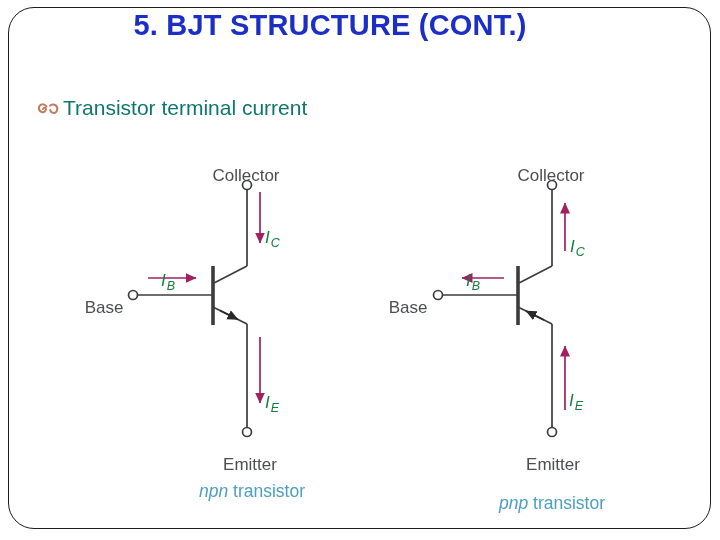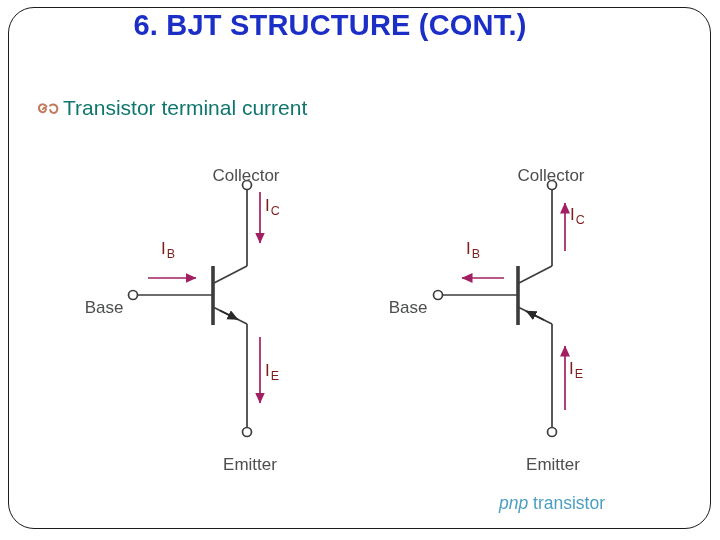--- a/index.html
+++ b/index.html
@@ -29,32 +29,32 @@
   .circuit.right{left:368px;}
   .t-label{
     position:absolute;font-size:17px;color:#4c4e50;white-space:nowrap;line-height:1.1;
   }
   .center{transform:translateX(-50%);margin-top:13px;}
   .type-label{
     position:absolute;font-size:17.5px;color:#4d9fc2;white-space:nowrap;line-height:1.1;
   }
   .type-label .it{font-style:italic;}
   .cur{
-    position:absolute;color:#7f1d1d;font-size:17px;
-    white-space:nowrap;line-height:1.1;
+    position:absolute;color:#15803d;font-style:italic;font-size:17px;
+    white-space:nowrap;line-height:1.1;margin-top:32px;
   }
   .cur .cs{font-size:12.5px;position:relative;top:4px;margin-left:1px;}
 </style>
 </head>
 <body>
 
 <div class="slide">
   <div class="slide-border"></div>
 
-  <h1 class="title">6. BJT STRUCTURE (CONT.)</h1>
+  <h1 class="title">5. BJT STRUCTURE (CONT.)</h1>
 
   <div class="bullet-row">
     <svg class="bullet-glyph" viewBox="0 0 23 17">
       <g fill="none" stroke="#c07a5f" stroke-width="2" stroke-linecap="round">
         <path d="M9.5 4.5 C7.5 1.5 2.5 1.5 2 5.5 C1.6 9.5 6.5 12 8.5 8.5 C10 6 7 4.5 6 7"></path>
         <path d="M13 3.5 C17.5 1 21.5 4 20 8.5 C18.8 12 14 11.5 13.2 8"></path>
       </g>
     </svg>
     <span class="bullet-text">Transistor terminal current</span>
   </div>
@@ -115,20 +115,21 @@
     <g stroke="#a12061" stroke-width="1.7" fill="none">
       <line x1="197" y1="101" x2="197" y2="53" marker-end="url(#magR)"></line>
       <line x1="136" y1="128" x2="94" y2="128" marker-end="url(#magR)"></line>
       <line x1="197" y1="260" x2="197" y2="196" marker-end="url(#magR)"></line>
     </g>
   </svg>
 
   <div class="t-label center" style="left:246px;top:154px">Collector</div>
   <div class="t-label center" style="left:104px;top:286px">Base</div>
   <div class="t-label center" style="left:250px;top:443px">Emitter</div>
+  <div class="type-label center" style="left:252px;top:469px"><span class="it">npn</span><span> transistor</span></div>
   <div class="cur" style="left:265px;top:197px"><span class="ci">I</span><span class="cs">C</span></div>
   <div class="cur" style="left:161px;top:240px"><span class="ci">I</span><span class="cs">B</span></div>
   <div class="cur" style="left:265px;top:362px"><span class="ci">I</span><span class="cs">E</span></div>
 
   <div class="t-label center" style="left:551px;top:154px">Collector</div>
   <div class="t-label center" style="left:408px;top:286px">Base</div>
   <div class="t-label center" style="left:553px;top:443px">Emitter</div>
   <div class="type-label center" style="left:552px;top:481px"><span class="it">pnp</span><span> transistor</span></div>
   <div class="cur" style="left:570px;top:206px"><span class="ci">I</span><span class="cs">C</span></div>
   <div class="cur" style="left:466px;top:240px"><span class="ci">I</span><span class="cs">B</span></div>

